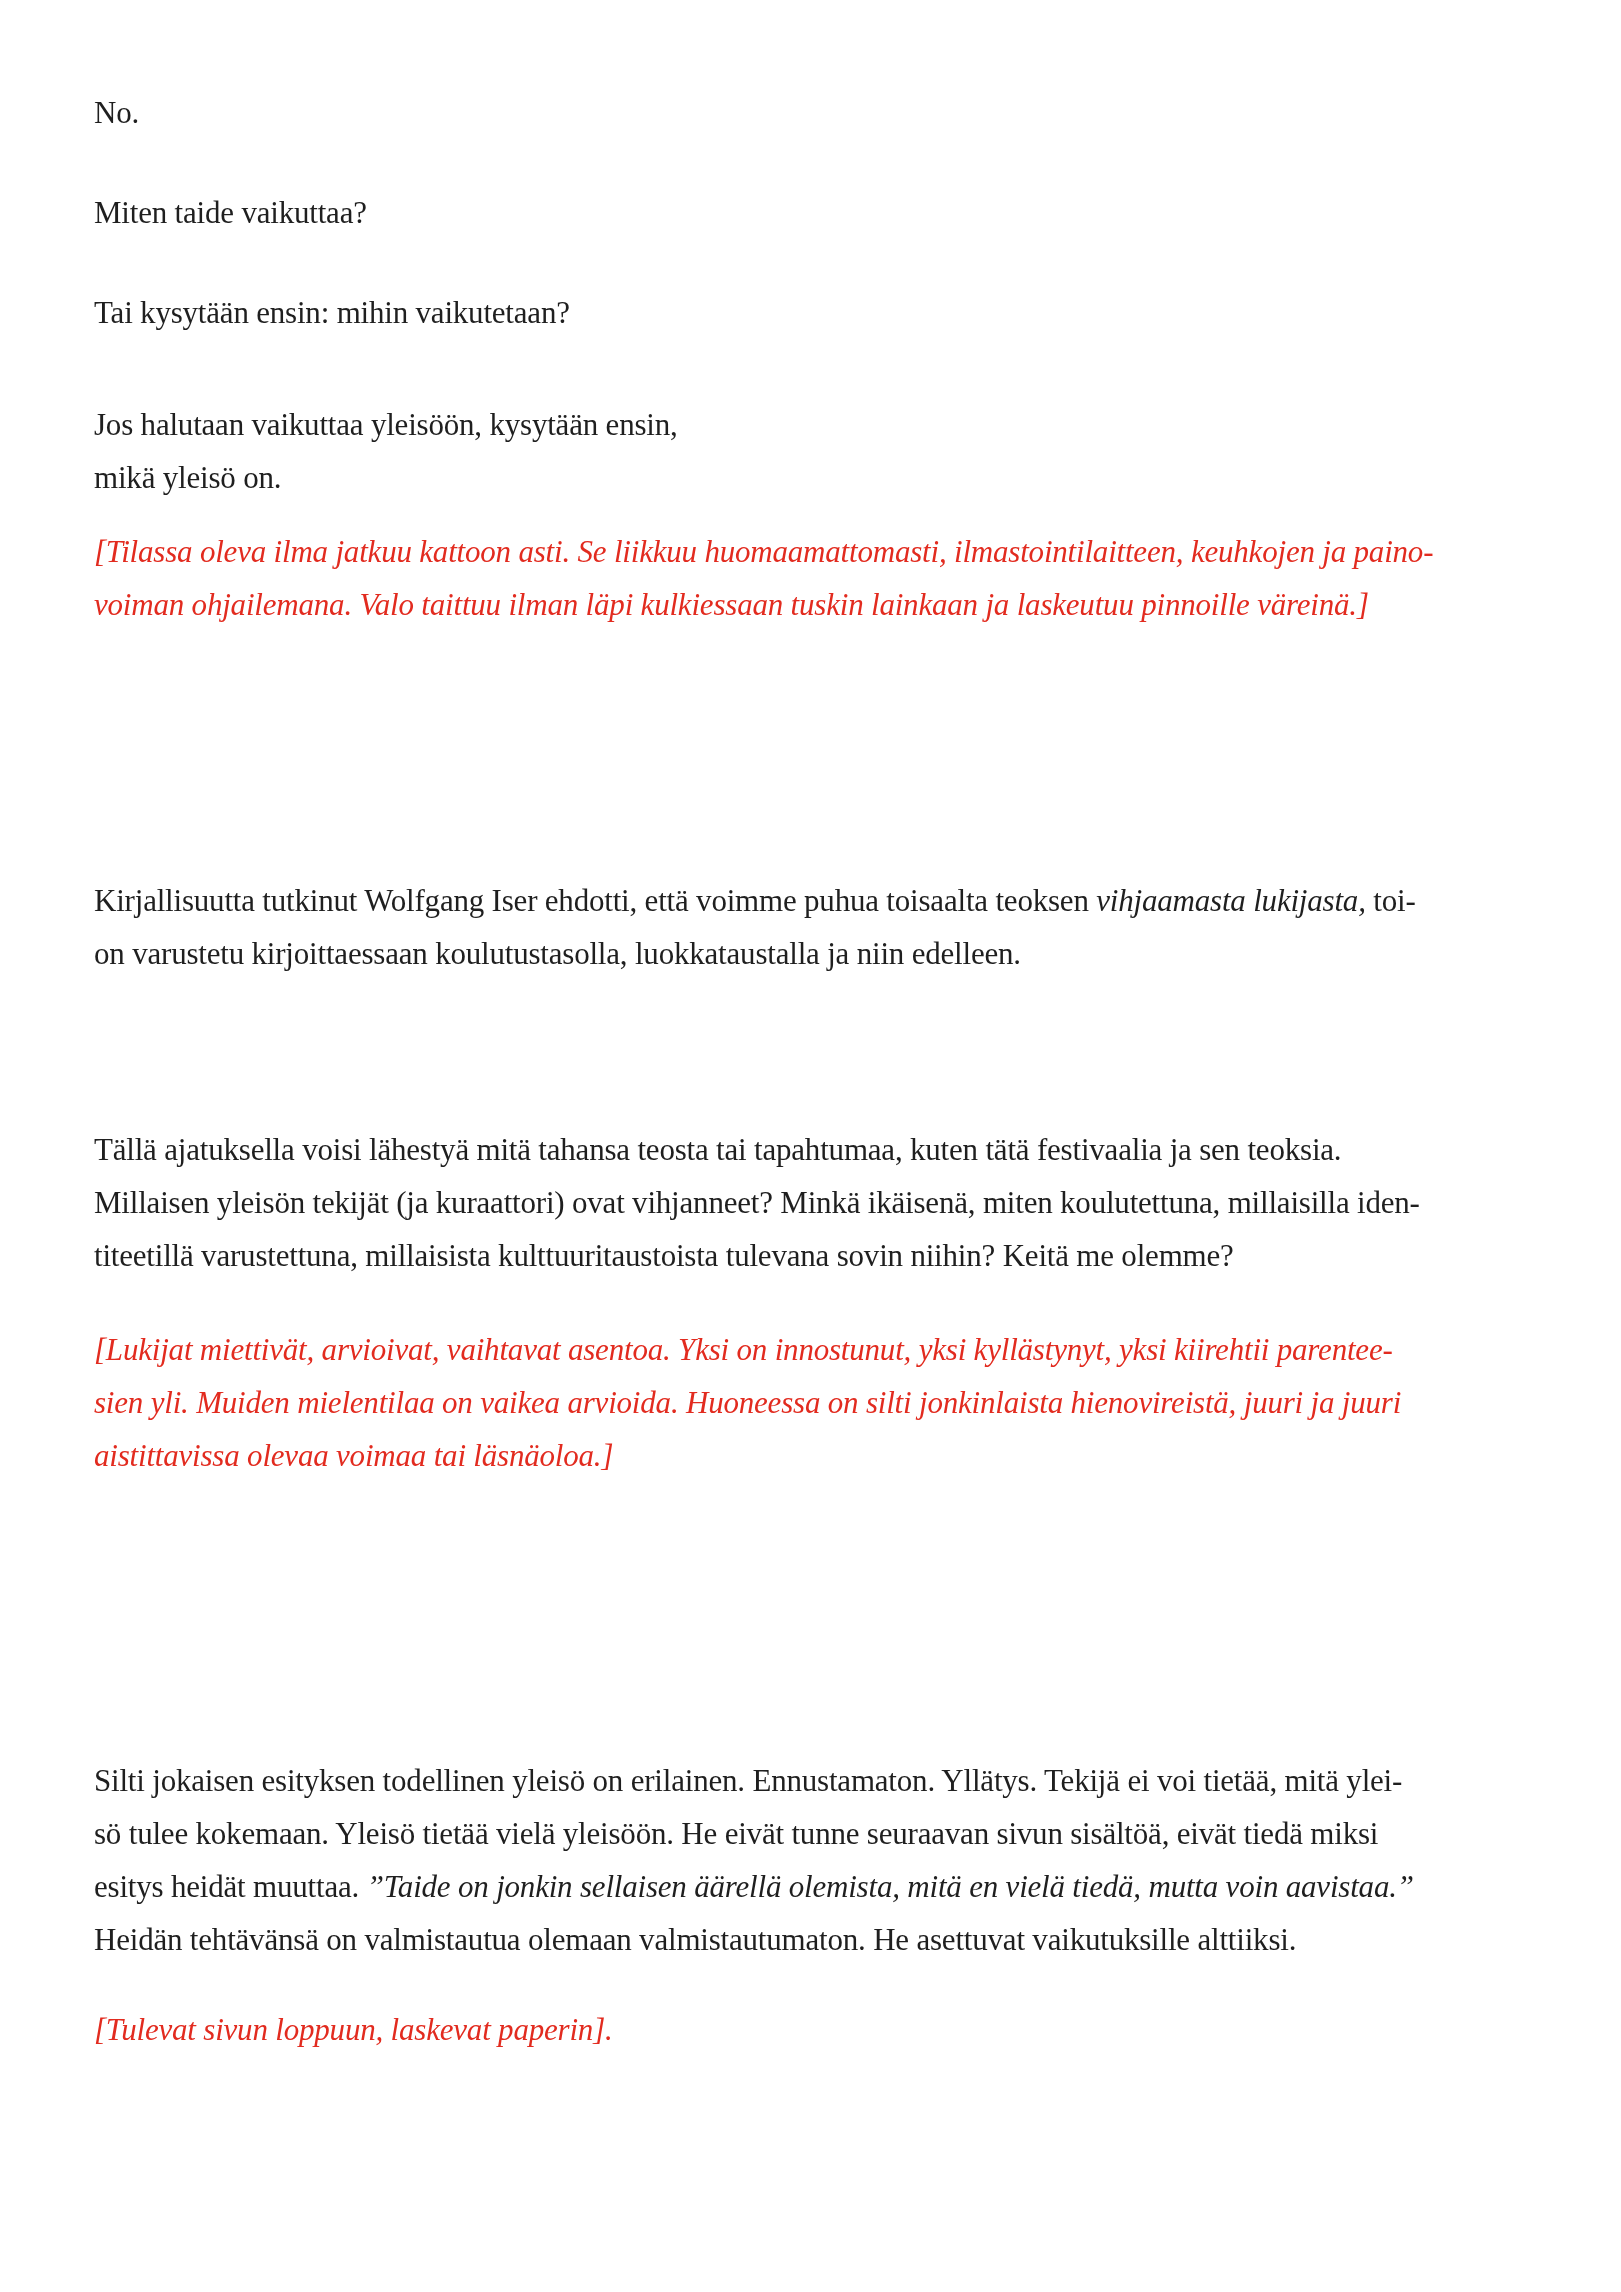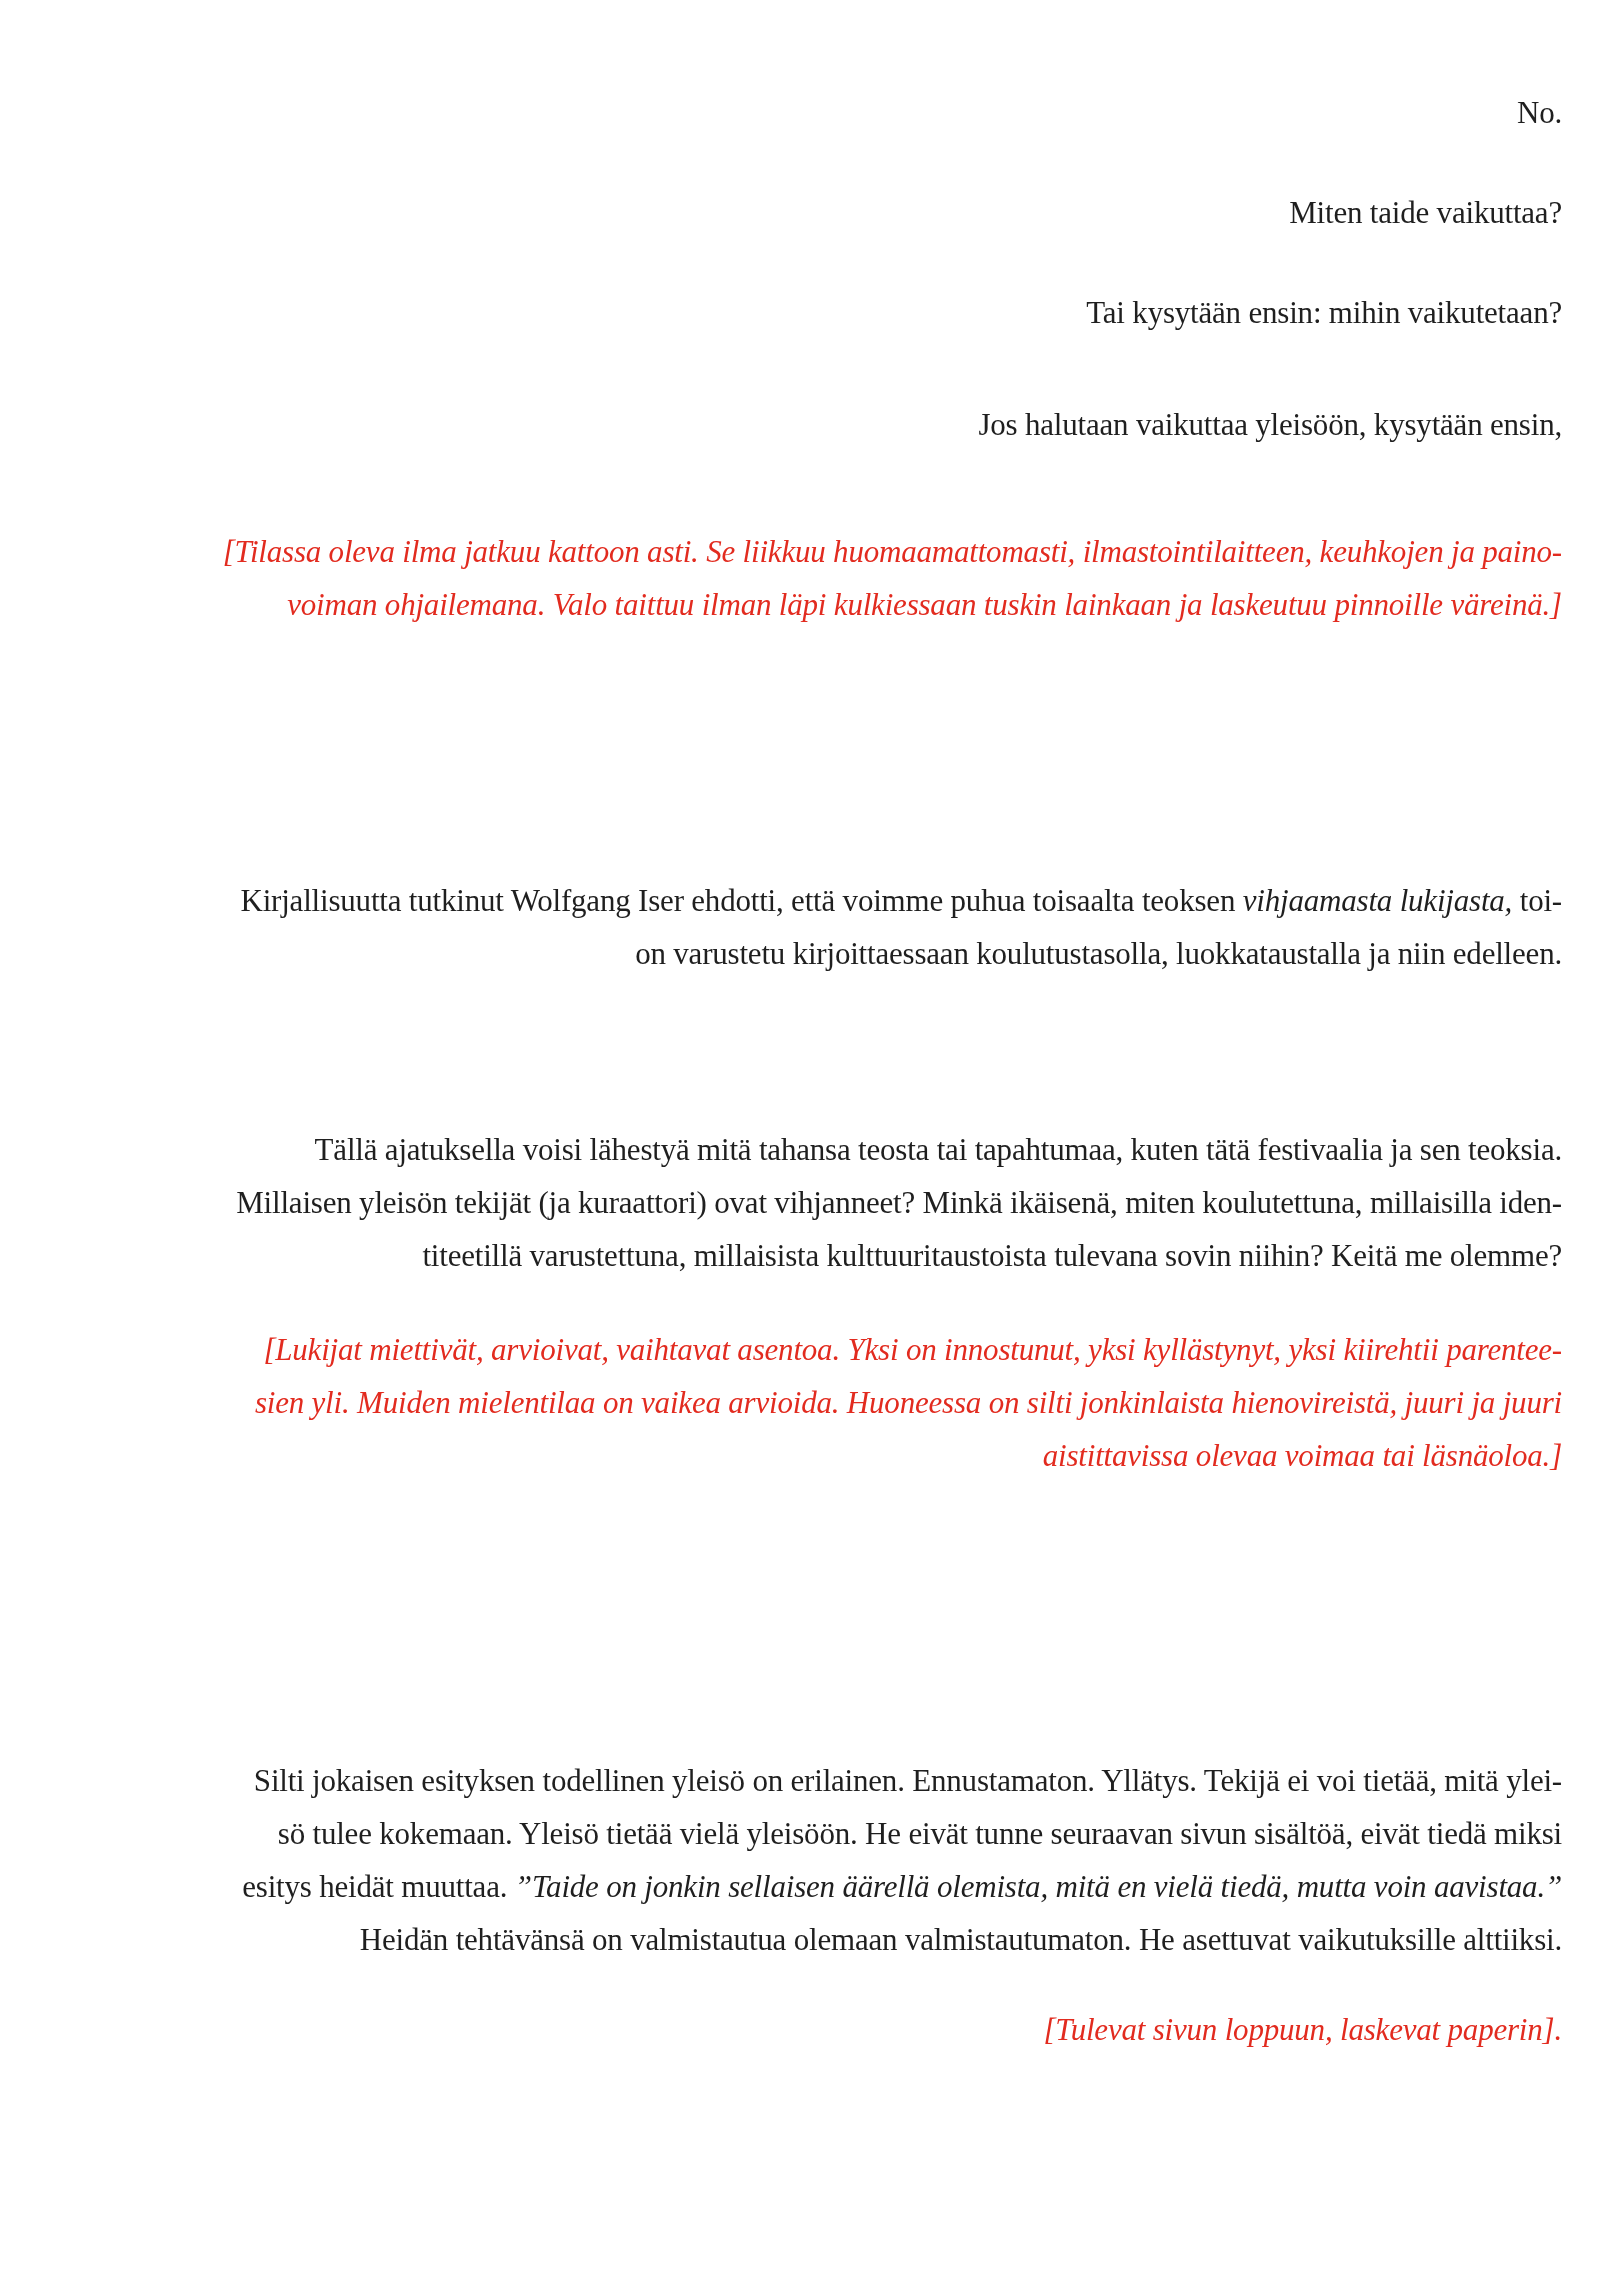--- a/index.html
+++ b/index.html
@@ -8,21 +8,20 @@
     background: #ffffff;
   }
   .page {
     position: relative;
     width: 1621px;
     height: 2293px;
     background: #ffffff;
     font-family: "Liberation Serif", "DejaVu Serif", serif;
     color: var(--ink, #1f1f1f);
     overflow: hidden;
-    text-align: right;
   }
   .block {
     position: absolute;
     left: 94px;
     right: 59px;
     font-size: 31px;
     line-height: 53px;
     letter-spacing: -0.2px;
     white-space: nowrap;
   }
@@ -43,20 +42,21 @@
 <div class="page" style="background: rgb(255, 255, 255);">
 
   <div class="block" style="top:86px">No.</div>
 
   <div class="block" style="top:186px">Miten taide vaikuttaa?</div>
 
   <div class="block" style="top:286px">Tai kysytään ensin: mihin vaikutetaan?</div>
 
   <div class="block" style="top:398px">
     <div class="ln">Jos halutaan vaikuttaa yleisöön, kysytään ensin,</div>
+    <div class="ln">mikä yleisö on.</div>
   </div>
 
   <div class="block red" style="top:525px">
     <div class="ln">[Tilassa oleva ilma jatkuu kattoon asti. Se liikkuu huomaamattomasti, ilmastointilaitteen, keuhkojen ja paino-</div>
     <div class="ln">voiman ohjailemana. Valo taittuu ilman läpi kulkiessaan tuskin lainkaan ja laskeutuu pinnoille väreinä.]</div>
   </div>
 
   <div class="block" style="top:874px">
     <div class="ln"><span>Kirjallisuutta tutkinut Wolfgang Iser ehdotti, että voimme puhua toisaalta teoksen </span><span class="em">vihjaamasta lukijasta,</span><span> toi-</span></div>
     <div class="ln">on varustetu kirjoittaessaan koulutustasolla, luokkataustalla ja niin edelleen.</div>

